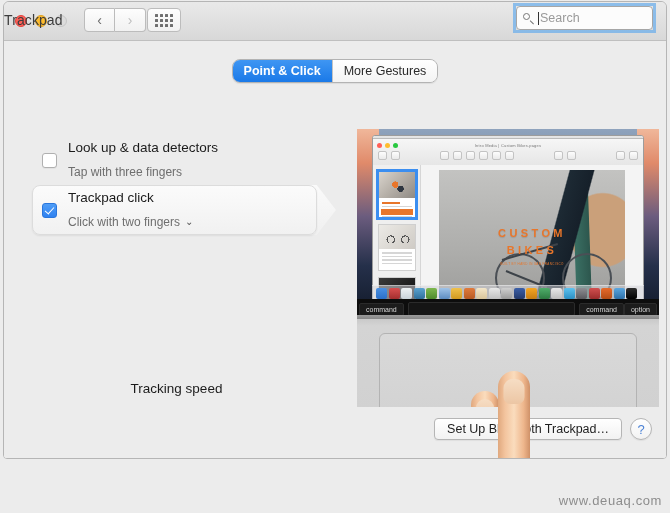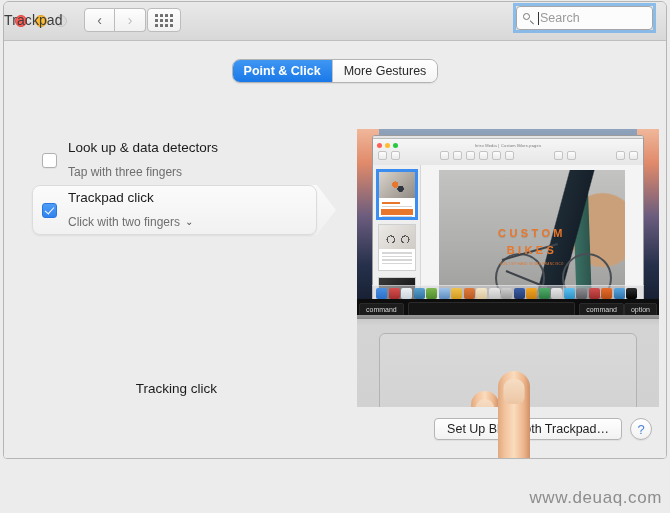--- a/index.html
+++ b/index.html
@@ -752,21 +752,21 @@
     align-items: center;
     justify-content: center;
     box-shadow: 0 1px 1px rgba(0,0,0,0.06);
     box-sizing: border-box;
   }
 
   .watermark {
     position: absolute;
     right: 8px;
     bottom: 5px;
-    font-size: 17px;
+    font-size: 13px;
     color: #8d8d8d;
     letter-spacing: 0.6px;
   }
 </style>
 </head>
 <body>
 
 <div class="screen">
 
   <div class="window">
@@ -846,21 +846,21 @@
               <span>Click with two fingers</span>
               <span class="sub-chev">⌄</span>
             </span>
           </span>
         </div>
 
 
       </div>
 
       <div class="tracking">
-        <div class="tracking-label">Tracking click</div>
+        <div class="tracking-label">Tracking speed</div>
         <div class="slider">
           <div class="track"></div>
           <div class="ticks">
             <i></i>
               <i></i>
               <i></i>
               <i></i>
               <i></i>
               <i></i>
               <i></i>

